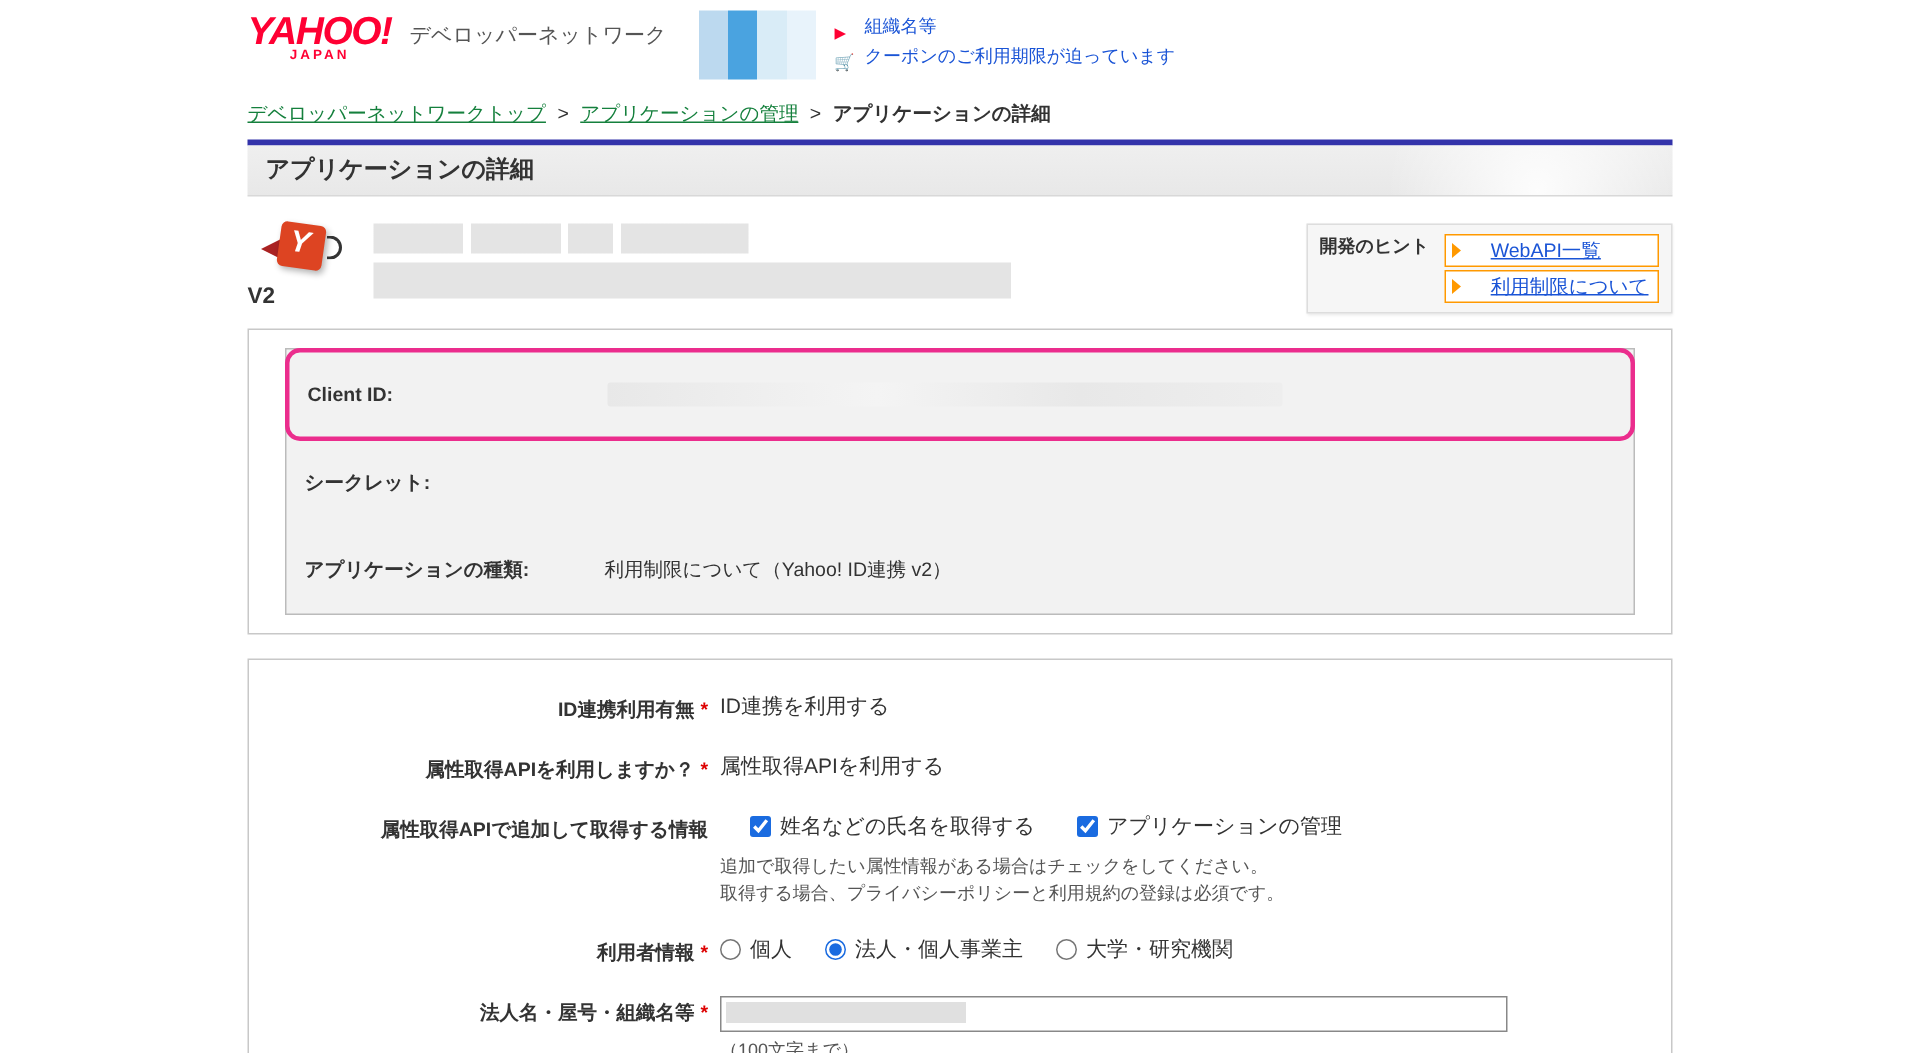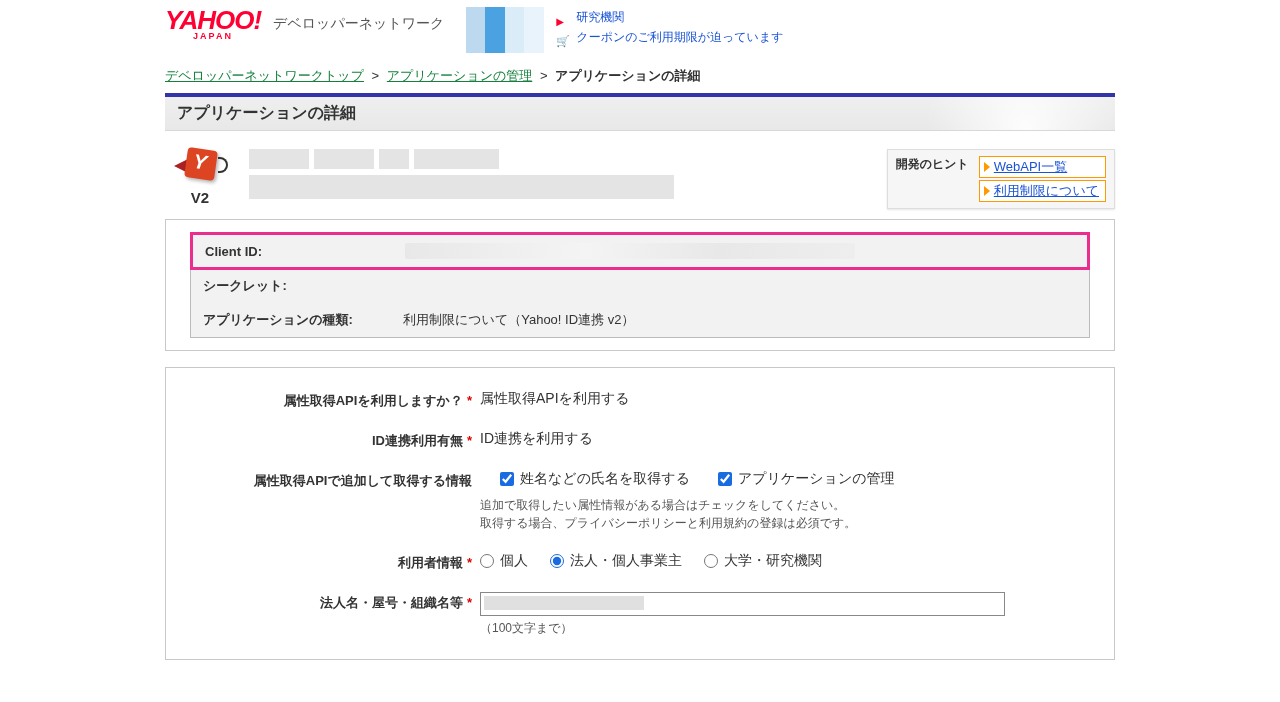--- a/index.html
+++ b/index.html
@@ -24,40 +24,40 @@
 .breadcrumb a { color: #15803d; text-decoration: underline; }
 .breadcrumb .sep { color: #333; margin: 0 4px; }
 .breadcrumb .current { font-weight: bold; }
 
 .purple-bar { height: 4px; background: #3333aa; }
 .page-title-bar { background: linear-gradient(to bottom, #efefef, #e8e8e8); padding: 6px 12px; border-bottom: 1px solid #d8d8d8; position: relative; overflow: hidden; }
 .page-title-bar::after { content: ""; position: absolute; right: -40px; top: -30px; width: 260px; height: 120px; border-radius: 50%; background: radial-gradient(circle, rgba(255,255,255,0.9), rgba(255,255,255,0) 70%); }
 .page-title { font-size: 16px; font-weight: bold; }
 
 .app-head { display: flex; padding: 18px 0 10px; }
-.app-icon { width: 70px; text-align: center; }
+.app-icon { width: 70px; }
 .app-icon-shape { width: 44px; height: 36px; margin: 0 auto 4px; position: relative; }
 .app-icon-shape .cube { position: absolute; left: 8px; top: 0; width: 30px; height: 30px; background: #d42; transform: rotate(8deg); border-radius: 4px; box-shadow: 2px 2px 4px rgba(0,0,0,0.3); }
 .app-icon-shape .cube::after { content: "Y"; color: #fff; font-weight: 900; font-size: 20px; font-style: italic; position: absolute; left: 7px; top: 2px; }
 .app-icon-shape .horn { position: absolute; left: -4px; top: 10px; width: 0; height: 0; border-right: 14px solid #a22; border-top: 7px solid transparent; border-bottom: 7px solid transparent; }
 .app-icon-shape .handle { position: absolute; right: -6px; top: 8px; width: 10px; height: 16px; border: 2px solid #333; border-left: none; border-radius: 0 8px 8px 0; }
 .app-icon .v2 { font-weight: bold; font-size: 15px; }
 .app-meta { margin-left: 14px; flex: 1; }
 .app-meta .line1 { height: 20px; width: 250px; background: linear-gradient(to right, #e4e4e4 0 60px, transparent 60px 65px, #e4e4e4 65px 125px, transparent 125px 130px, #e4e4e4 130px 160px, transparent 160px 165px, #e4e4e4 165px 100%); margin-bottom: 6px; }
 .app-meta .line2 { height: 24px; width: 425px; background: #e4e4e4; }
 
 .hint-box { border: 1px solid #ddd; background: #f6f6f6; padding: 6px 8px; display: flex; gap: 10px; align-self: flex-start; box-shadow: 0 1px 2px rgba(0,0,0,0.1); }
 .hint-title { font-weight: bold; font-size: 12px; }
 .hint-links { display: flex; flex-direction: column; gap: 2px; }
-.hint-links a { color: #1a54d6; text-decoration: underline; font-size: 13px; background: #fff; padding: 1px 6px 1px 4px; border: 1px solid #f90; display: flex; align-items: center; gap: 4px; }
+.hint-links a { color: #1a54d6; text-decoration: underline; font-size: 13px; background: #fff; padding: 1px 6px 1px 4px; border: 1px solid #f90; display: flex; align-items: center; gap: 20px; }
 .chev-orange::before { content: ""; display: inline-block; width: 0; height: 0; border-left: 6px solid #ff9900; border-top: 5px solid transparent; border-bottom: 5px solid transparent; }
 
 .panel { border: 1px solid #c8c8c8; padding: 12px 24px; margin-bottom: 16px; }
 .cred-box { border: 1px solid #bbb; background: #f2f2f2; padding: 0; }
-.cred-row { display: flex; padding: 8px 12px; align-items: flex-end; }
+.cred-row { display: flex; padding: 20px 12px; align-items: flex-start; border-radius: 10px; }
 .cred-row.highlight { border: 3px solid #eb2d8d; margin: -1px; }
 .cred-label { font-weight: bold; width: 200px; }
 .cred-val-blur { flex: 1; height: 16px; background: linear-gradient(to right, #e8e8e8, #f4f4f4 40%, #e8e8e8 70%, #eee); border-radius: 2px; max-width: 450px; }
 .cred-val-text { flex: 1; font-size: 13px; }
 
 .form-grid { }
 .form-row { display: flex; padding: 10px 0; align-items: flex-start; }
 .form-label { width: 290px; text-align: right; font-weight: bold; padding-right: 8px; padding-top: 2px; font-size: 13px; }
 .form-label .req { color: #d00; margin-left: 4px; }
 .form-value { flex: 1; font-size: 14px; }
@@ -81,21 +81,21 @@
       <div>
         <div class="logo-yahoo">YAHOO!</div>
         <div class="logo-japan">JAPAN</div>
       </div>
       <div class="logo-sub">デベロッパーネットワーク</div>
     </div>
     <div class="header-thumb"></div>
     <div class="header-links">
       <div class="hl-row">
         <span class="icon-new"></span>
-        <a href="#">研究機関</a>
+        <a href="#">組織名等</a>
       </div>
       <div class="hl-row">
         <span class="icon-cart"></span>
         <a href="#">クーポンのご利用期限が迫っています</a>
       </div>
     </div>
   </div>
 
   <div class="breadcrumb">
     <a href="#">デベロッパーネットワークトップ</a>
@@ -151,27 +151,27 @@
         <div class="cred-label">アプリケーションの種類:</div>
         <div class="cred-val-text">利用制限について（Yahoo! ID連携 v2）</div>
       </div>
     </div>
   </div>
 
   <div class="panel">
     <div class="form-grid">
 
       <div class="form-row">
+        <div class="form-label"><span>ID連携利用有無</span><span class="req">*</span></div>
+        <div class="form-value">ID連携を利用する</div>
+      </div>
+
+      <div class="form-row">
         <div class="form-label"><span>属性取得APIを利用しますか？</span><span class="req">*</span></div>
         <div class="form-value">属性取得APIを利用する</div>
-      </div>
-
-      <div class="form-row">
-        <div class="form-label"><span>ID連携利用有無</span><span class="req">*</span></div>
-        <div class="form-value">ID連携を利用する</div>
       </div>
 
       <div class="form-row">
         <div class="form-label"><span>属性取得APIで追加して取得する情報</span></div>
         <div class="form-value">
           <div class="checkboxes">
             <label class="cb-item">
                 <input type="checkbox" checked="" style="">
                 <span>姓名などの氏名を取得する</span>
               </label>

